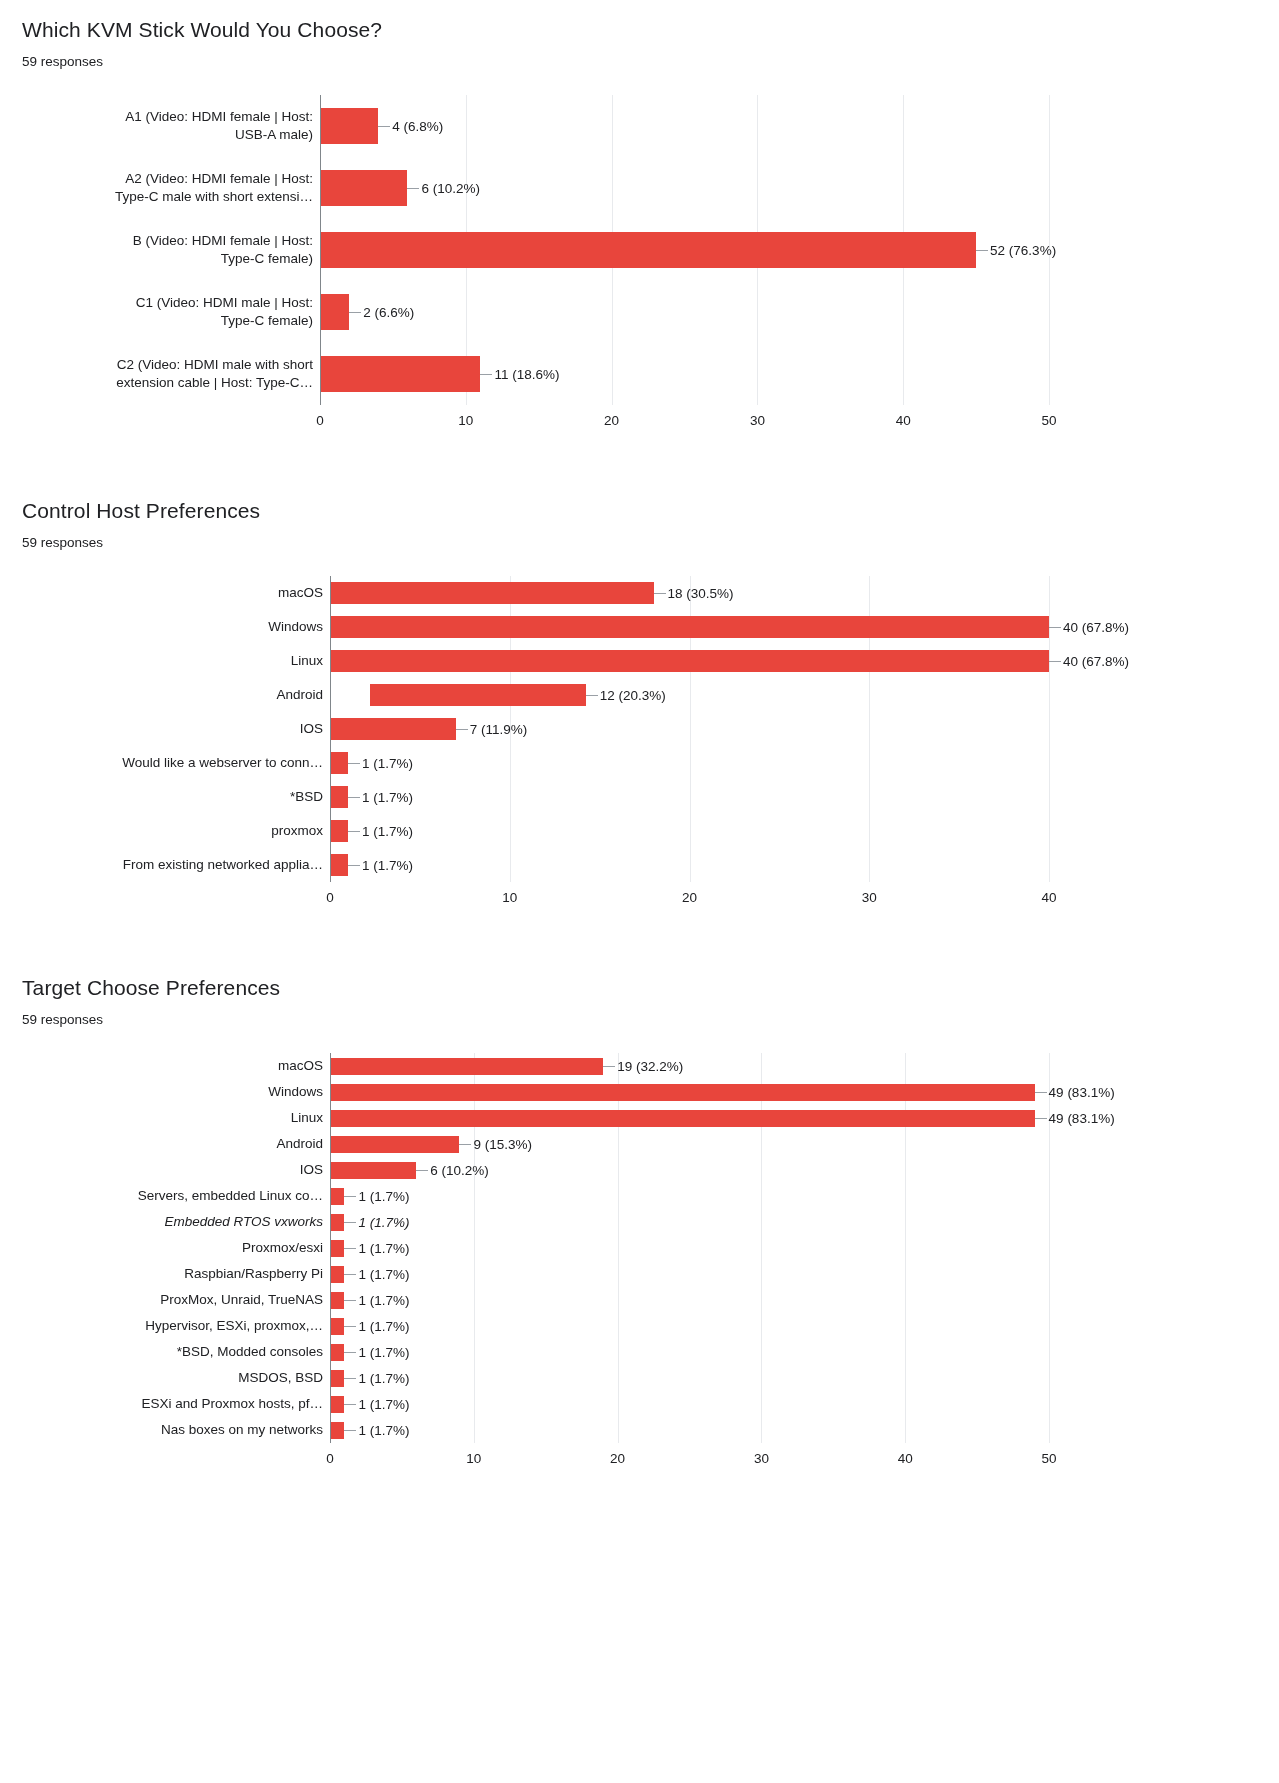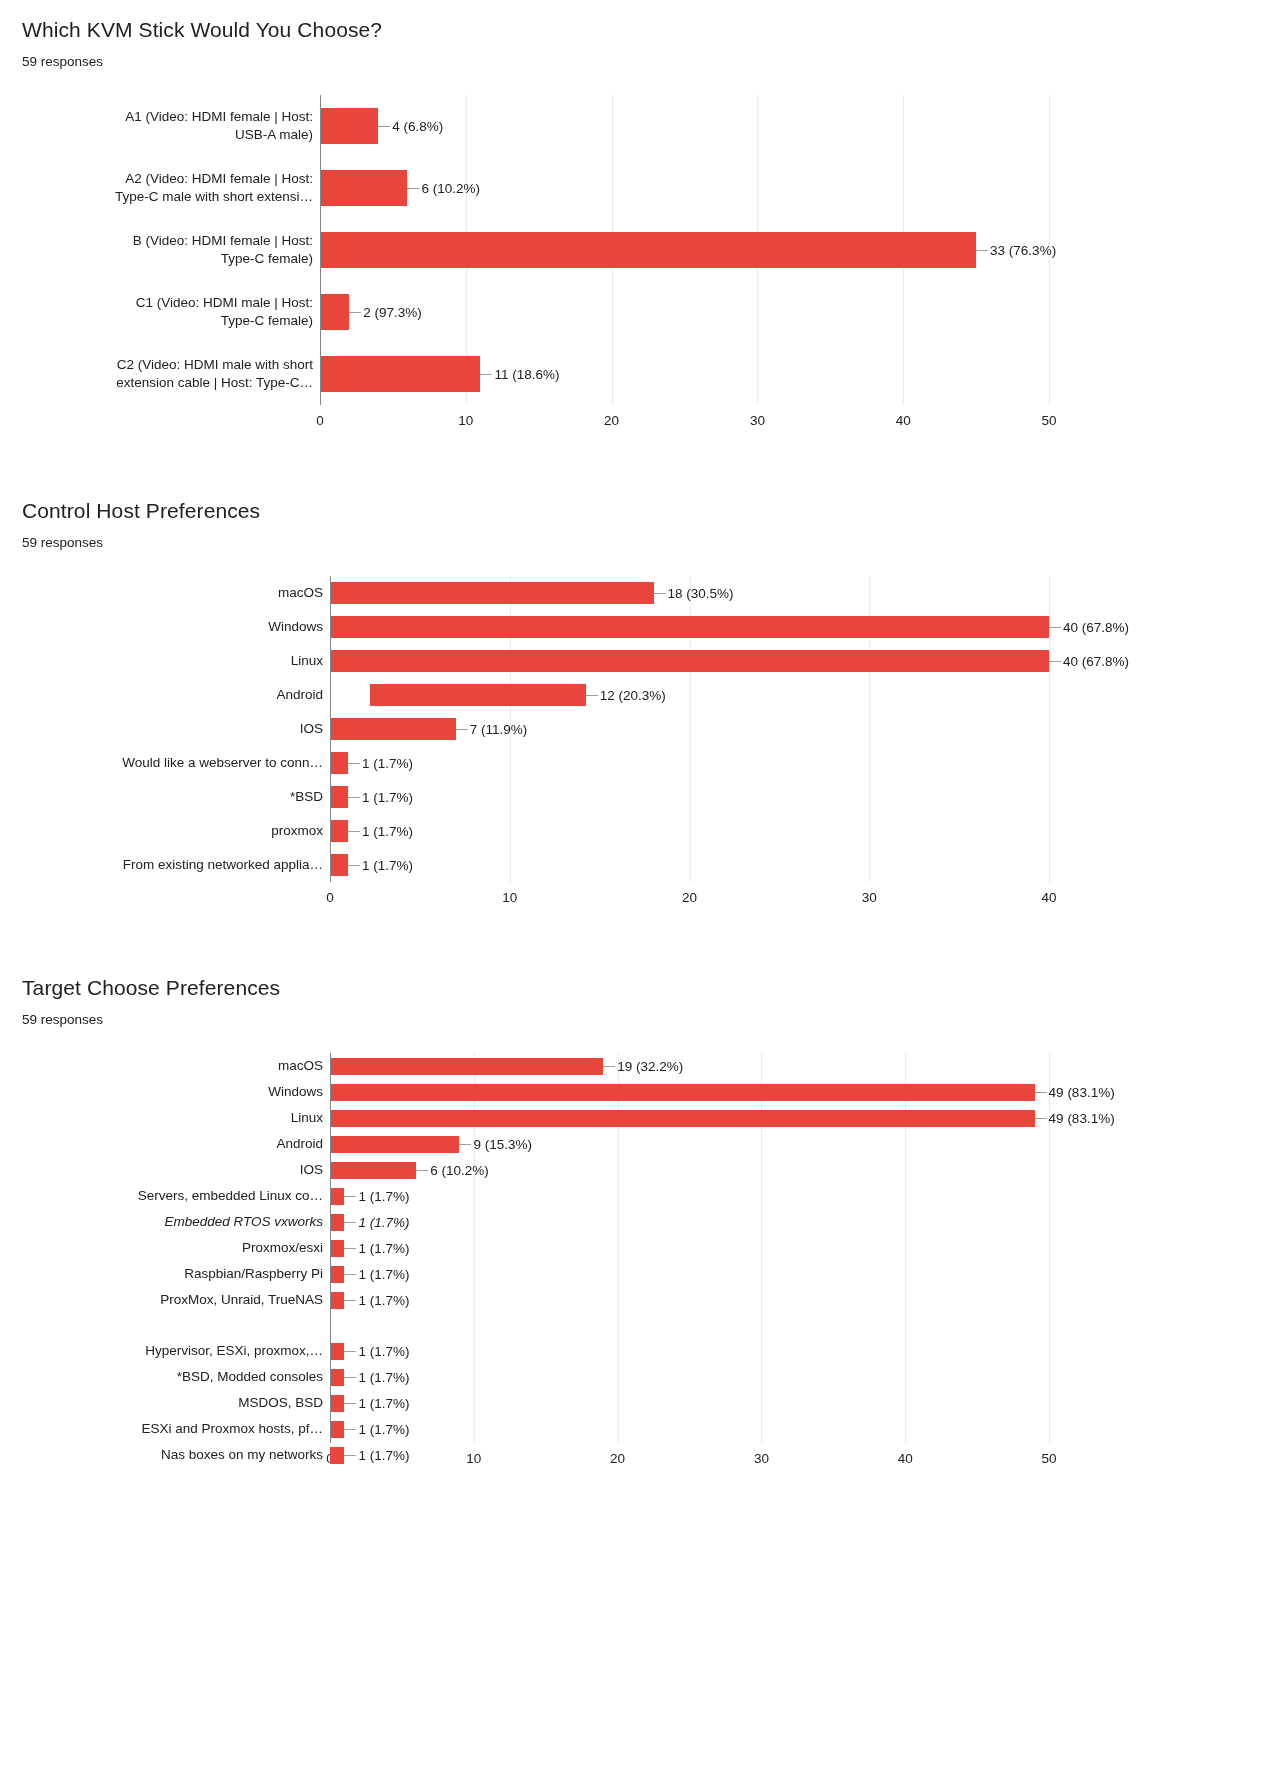--- a/index.html
+++ b/index.html
@@ -144,30 +144,30 @@
                 <div class="leader"></div>
                 <div class="bar-value">6 (10.2%)</div>
               </div>
             </div>
             <div class="row" style="height: 62px;">
               <div class="row-label" style="width: 280px;">B (Video: HDMI female | Host:
 Type-C female)</div>
               <div class="bar-area" style="height: 36px;">
                 <div class="bar" style="width: 656.1px; background: rgb(232, 69, 60);"></div>
                 <div class="leader"></div>
-                <div class="bar-value">33 (76.3%)</div>
+                <div class="bar-value">52 (76.3%)</div>
               </div>
             </div>
             <div class="row" style="height: 62px;">
               <div class="row-label" style="width: 280px;">C1 (Video: HDMI male | Host:
 Type-C female)</div>
               <div class="bar-area" style="height: 36px;">
                 <div class="bar" style="width: 29.16px; background: rgb(232, 69, 60);"></div>
                 <div class="leader"></div>
-                <div class="bar-value">2 (97.3%)</div>
+                <div class="bar-value">2 (6.6%)</div>
               </div>
             </div>
             <div class="row" style="height: 62px;">
               <div class="row-label" style="width: 280px;">C2 (Video: HDMI male with short
 extension cable | Host: Type-C…</div>
               <div class="bar-area" style="height: 36px;">
                 <div class="bar" style="width: 160.38px; background: rgb(232, 69, 60);"></div>
                 <div class="leader"></div>
                 <div class="bar-value">11 (18.6%)</div>
               </div>
@@ -369,21 +369,21 @@
               </div>
             </div>
             <div class="row" style="height: 26px;">
               <div class="row-label" style="width: 290px;">ProxMox, Unraid, TrueNAS</div>
               <div class="bar-area" style="height: 17px;">
                 <div class="bar" style="width: 14.38px; background: rgb(232, 69, 60);"></div>
                 <div class="leader"></div>
                 <div class="bar-value">1 (1.7%)</div>
               </div>
             </div>
-            <div class="row" style="height: 26px; margin-top: 25px;">
+            <div class="row" style="height: 26px;">
               <div class="row-label" style="width: 290px;">Hypervisor, ESXi, proxmox,…</div>
               <div class="bar-area" style="height: 17px;">
                 <div class="bar" style="width: 14.38px; background: rgb(232, 69, 60);"></div>
                 <div class="leader"></div>
                 <div class="bar-value">1 (1.7%)</div>
               </div>
             </div>
             <div class="row" style="height: 26px;">
               <div class="row-label" style="width: 290px;">*BSD, Modded consoles</div>
               <div class="bar-area" style="height: 17px;">

